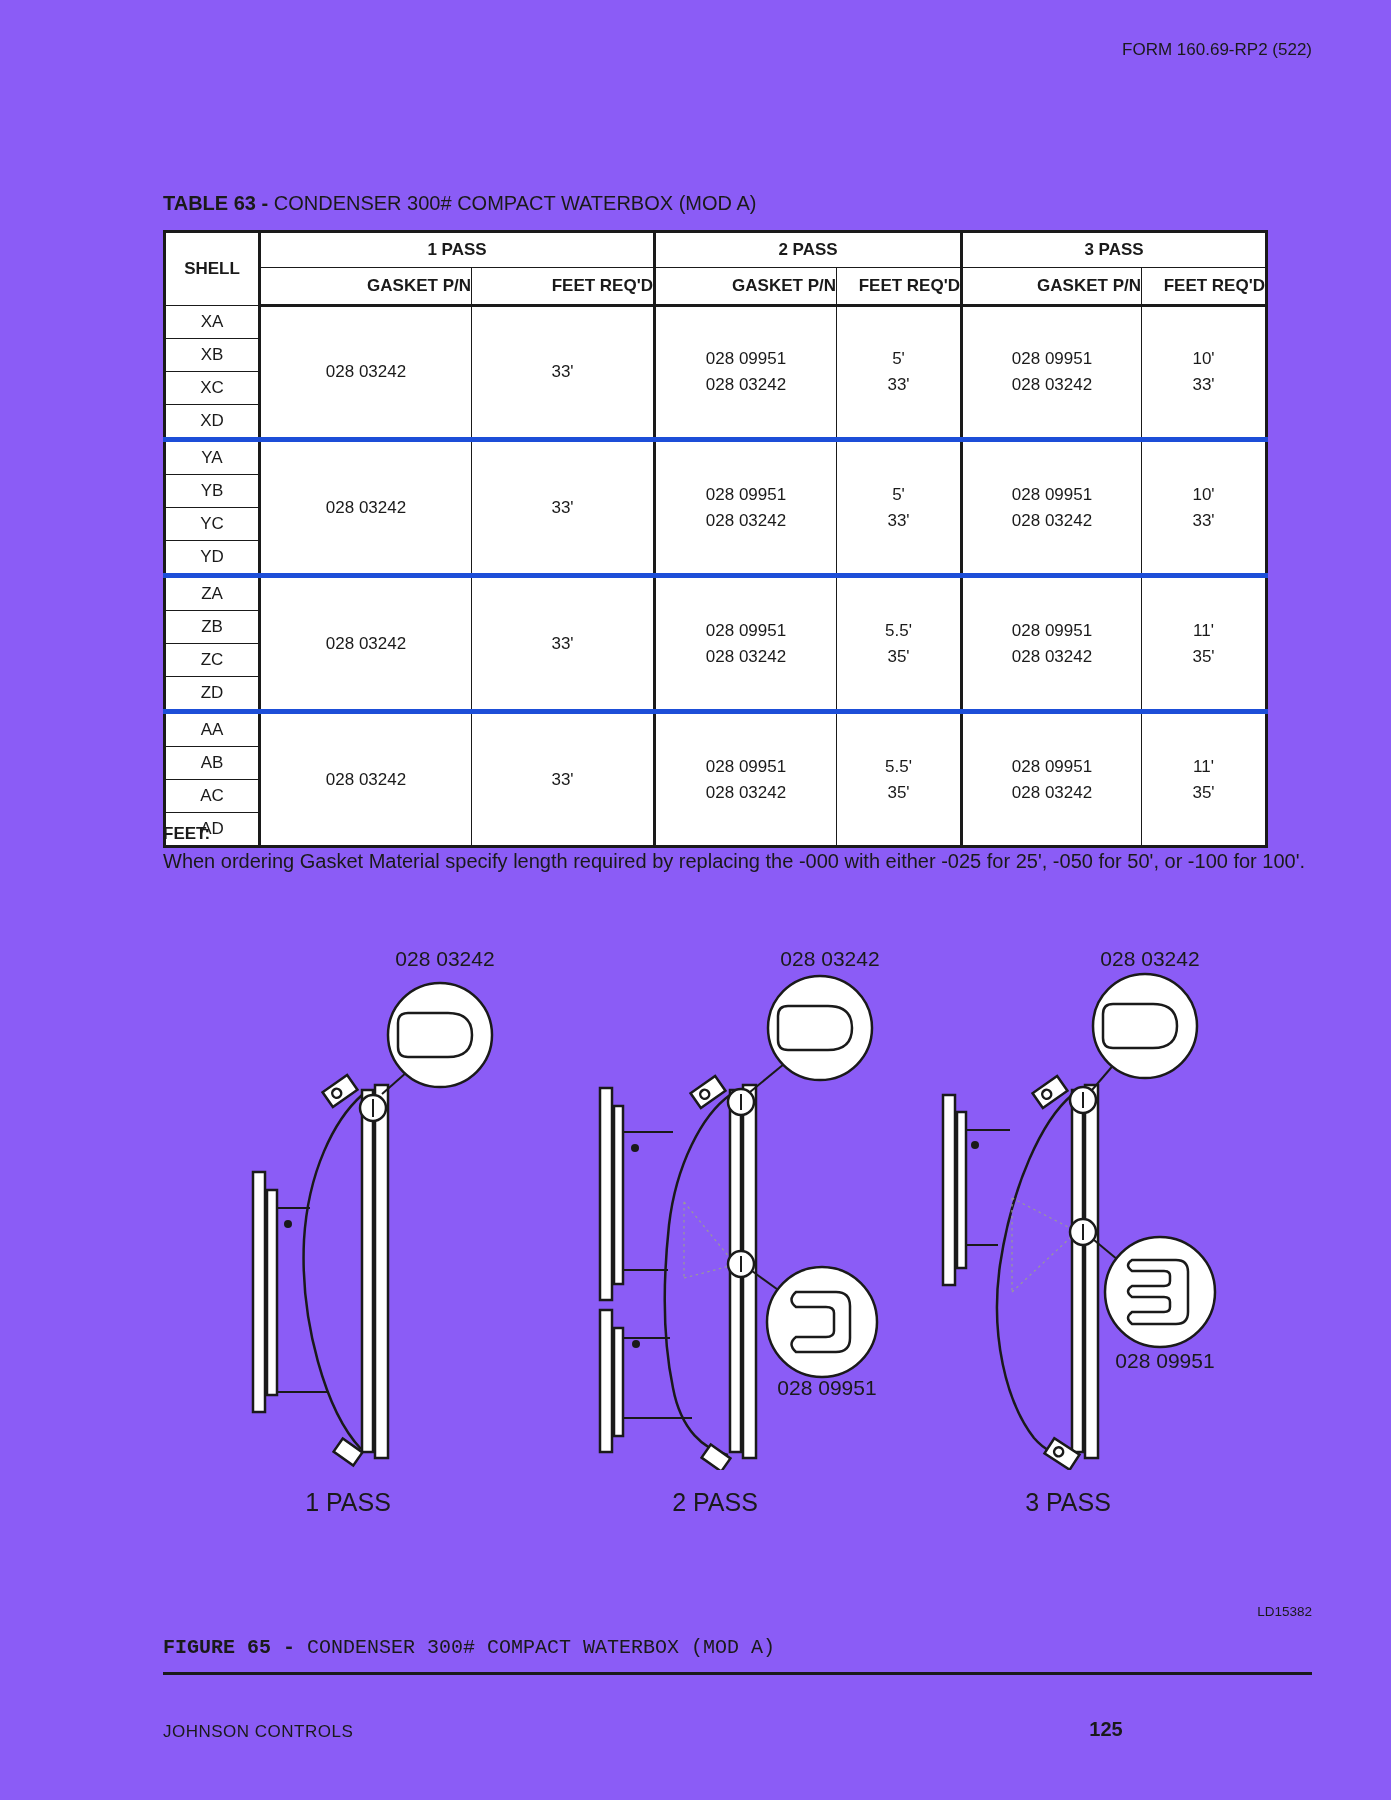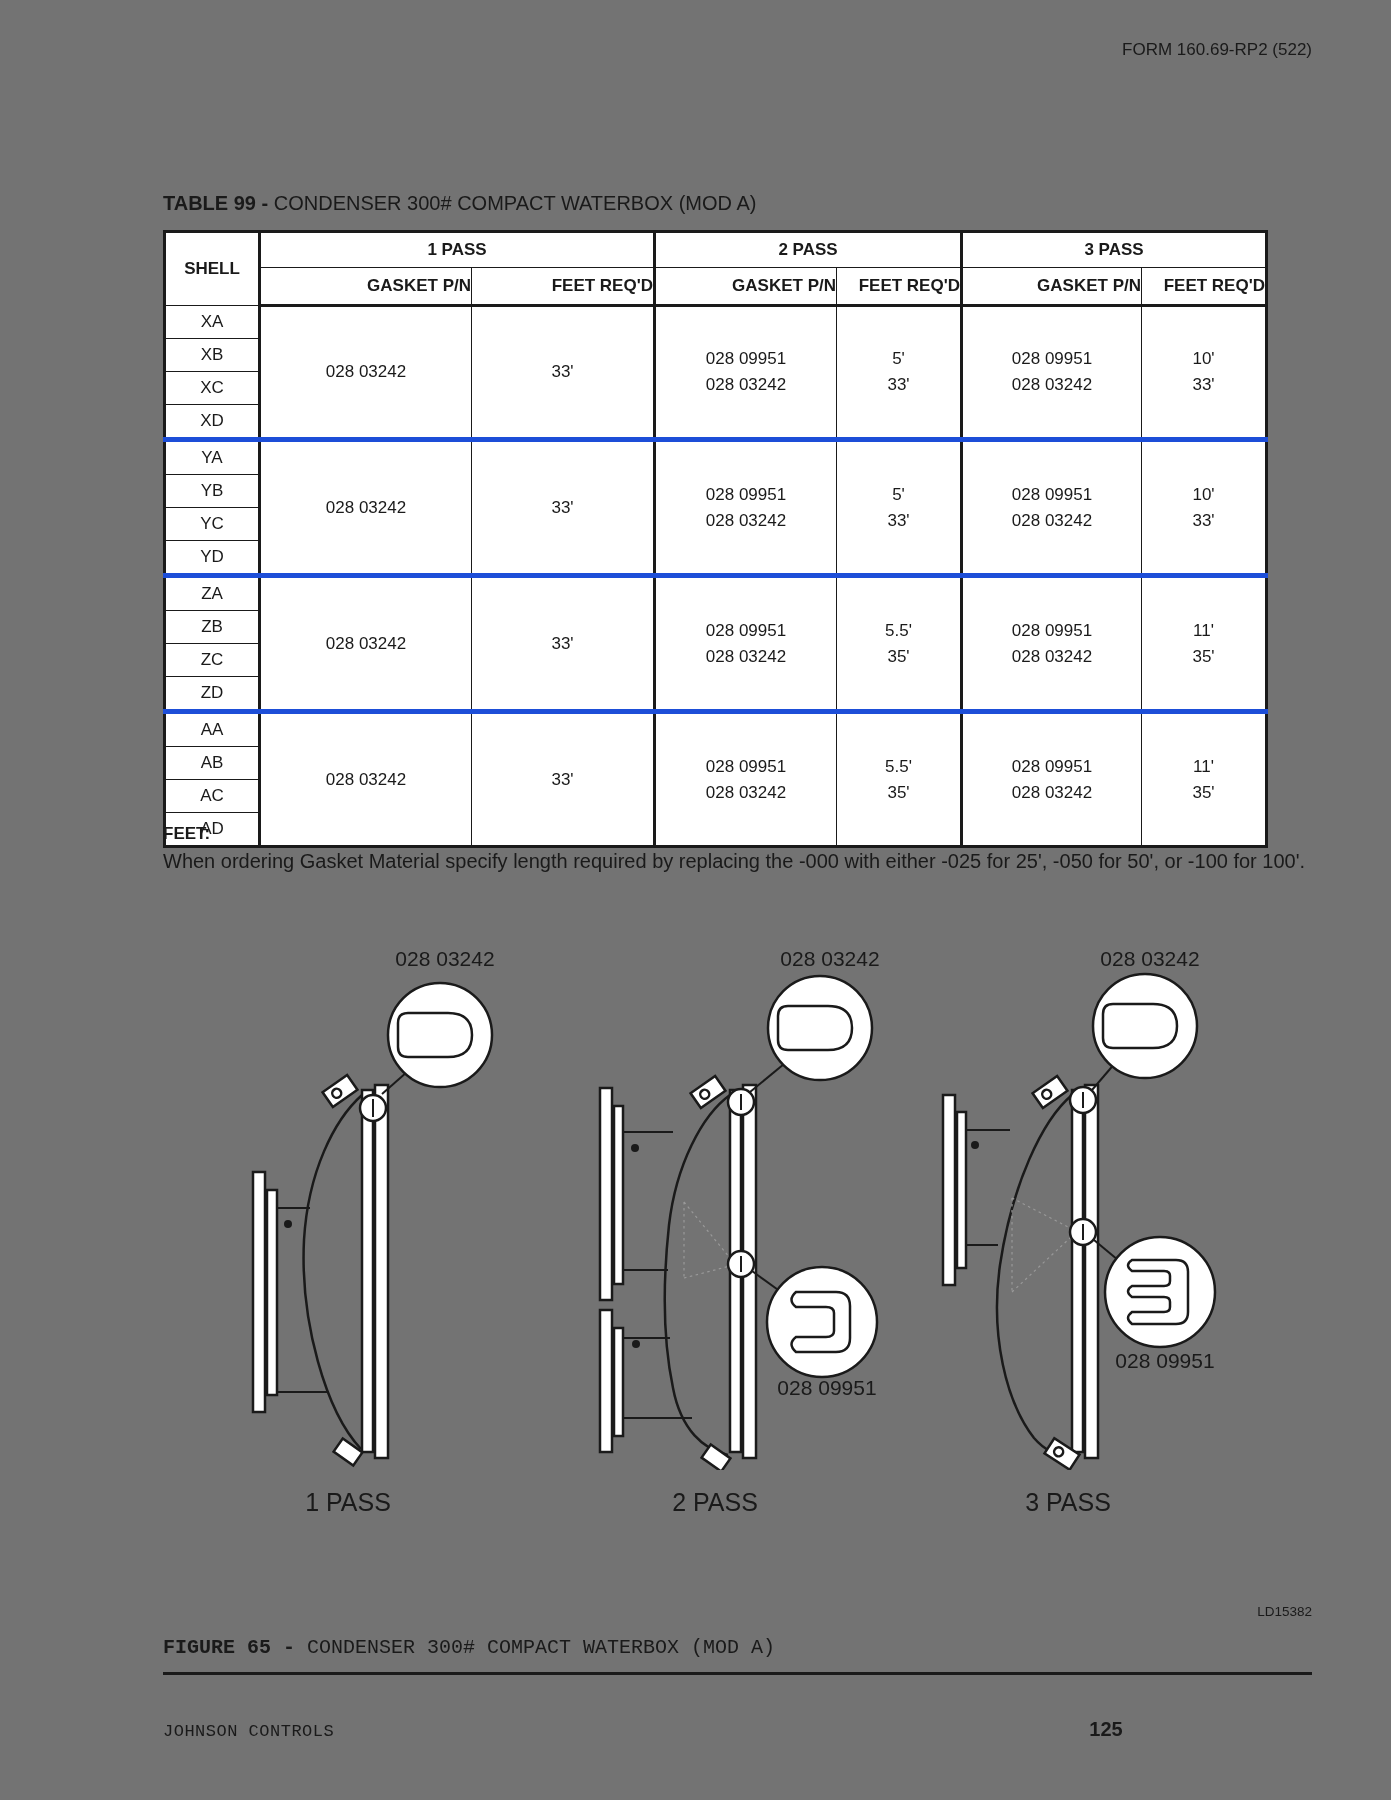--- a/index.html
+++ b/index.html
@@ -1,16 +1,16 @@
 <!DOCTYPE html>
 <html><head>
 <meta charset="utf-8">
 <style>
   html,body{margin:0;padding:0;background:#e8e8e8;}
-  .page{position:relative;width:1391px;height:1800px;background:#737373;margin:0 auto;
+  .page{position:relative;width:1391px;height:1800px;background:#8b5cf6;margin:0 auto;
         font-family:"Liberation Sans",sans-serif;color:#1a1a1a;overflow:hidden;}
   .abs{position:absolute;}
 
   .form-number{top:40px;left:163px;width:1149px;text-align:right;font-size:17px;}
 
   .table-title{top:192px;left:163px;font-size:20px;white-space:nowrap;}
   .bold{font-weight:bold;}
 
   .main-table{top:230px;left:163px;}
   table{border-collapse:collapse;table-layout:fixed;width:1102px;background:#fff;}
@@ -28,39 +28,39 @@
 
   .note-label{top:824px;left:163px;font-size:17px;font-weight:bold;}
   .note-text{top:850px;left:163px;width:1149px;font-size:20px;}
 
   .fig svg{position:absolute;}
   .pass-label{top:1488px;width:160px;text-align:center;font-size:25px;}
 
   .ld-number{top:1604px;left:900px;width:412px;text-align:right;font-size:13.5px;}
   .fig-caption{top:1636px;left:163px;font-size:20px;white-space:nowrap;font-family:Liberation Mono, monospace;}
   .rule{top:1672px;left:163px;width:1149px;height:3px;background:#1a1a1a;}
-  .footer-company{top:1722px;left:163px;font-size:17px;letter-spacing:.5px;font-family:Liberation Mono, monospace;}
+  .footer-company{top:1722px;left:163px;font-size:17px;letter-spacing:.5px;}
   .footer-page{top:1718px;left:900px;width:412px;text-align:center;font-size:20px;font-weight:bold;}
 
   .st{fill:#fff;stroke:#1a1a1a;stroke-width:2.5;}
   .shl{fill:none;stroke:#1a1a1a;stroke-width:2.5;}
   .ln{fill:none;stroke:#1a1a1a;stroke-width:2;}
   .dsh{fill:none;stroke:#999;stroke-width:1.2;stroke-dasharray:2.5,3.5;}
   .dot{fill:#1a1a1a;stroke:none;}
   svg text{font-size:21px;fill:#1a1a1a;font-family:"Liberation Sans",sans-serif;}
 </style>
 </head>
 <body>
 
 <div class="page">
 
   <div class="abs form-number">FORM 160.69-RP2 (522)</div>
 
   <div class="abs table-title">
-    <span class="bold">TABLE 99 - </span><span>CONDENSER 300# COMPACT WATERBOX (MOD A)</span>
+    <span class="bold">TABLE 63 - </span><span>CONDENSER 300# COMPACT WATERBOX (MOD A)</span>
   </div>
 
   <div class="abs main-table">
     <table>
       <colgroup>
         <col style="width:95px">
           <col style="width:212px">
           <col style="width:183px">
         <col style="width:182px">
           <col style="width:125px">

